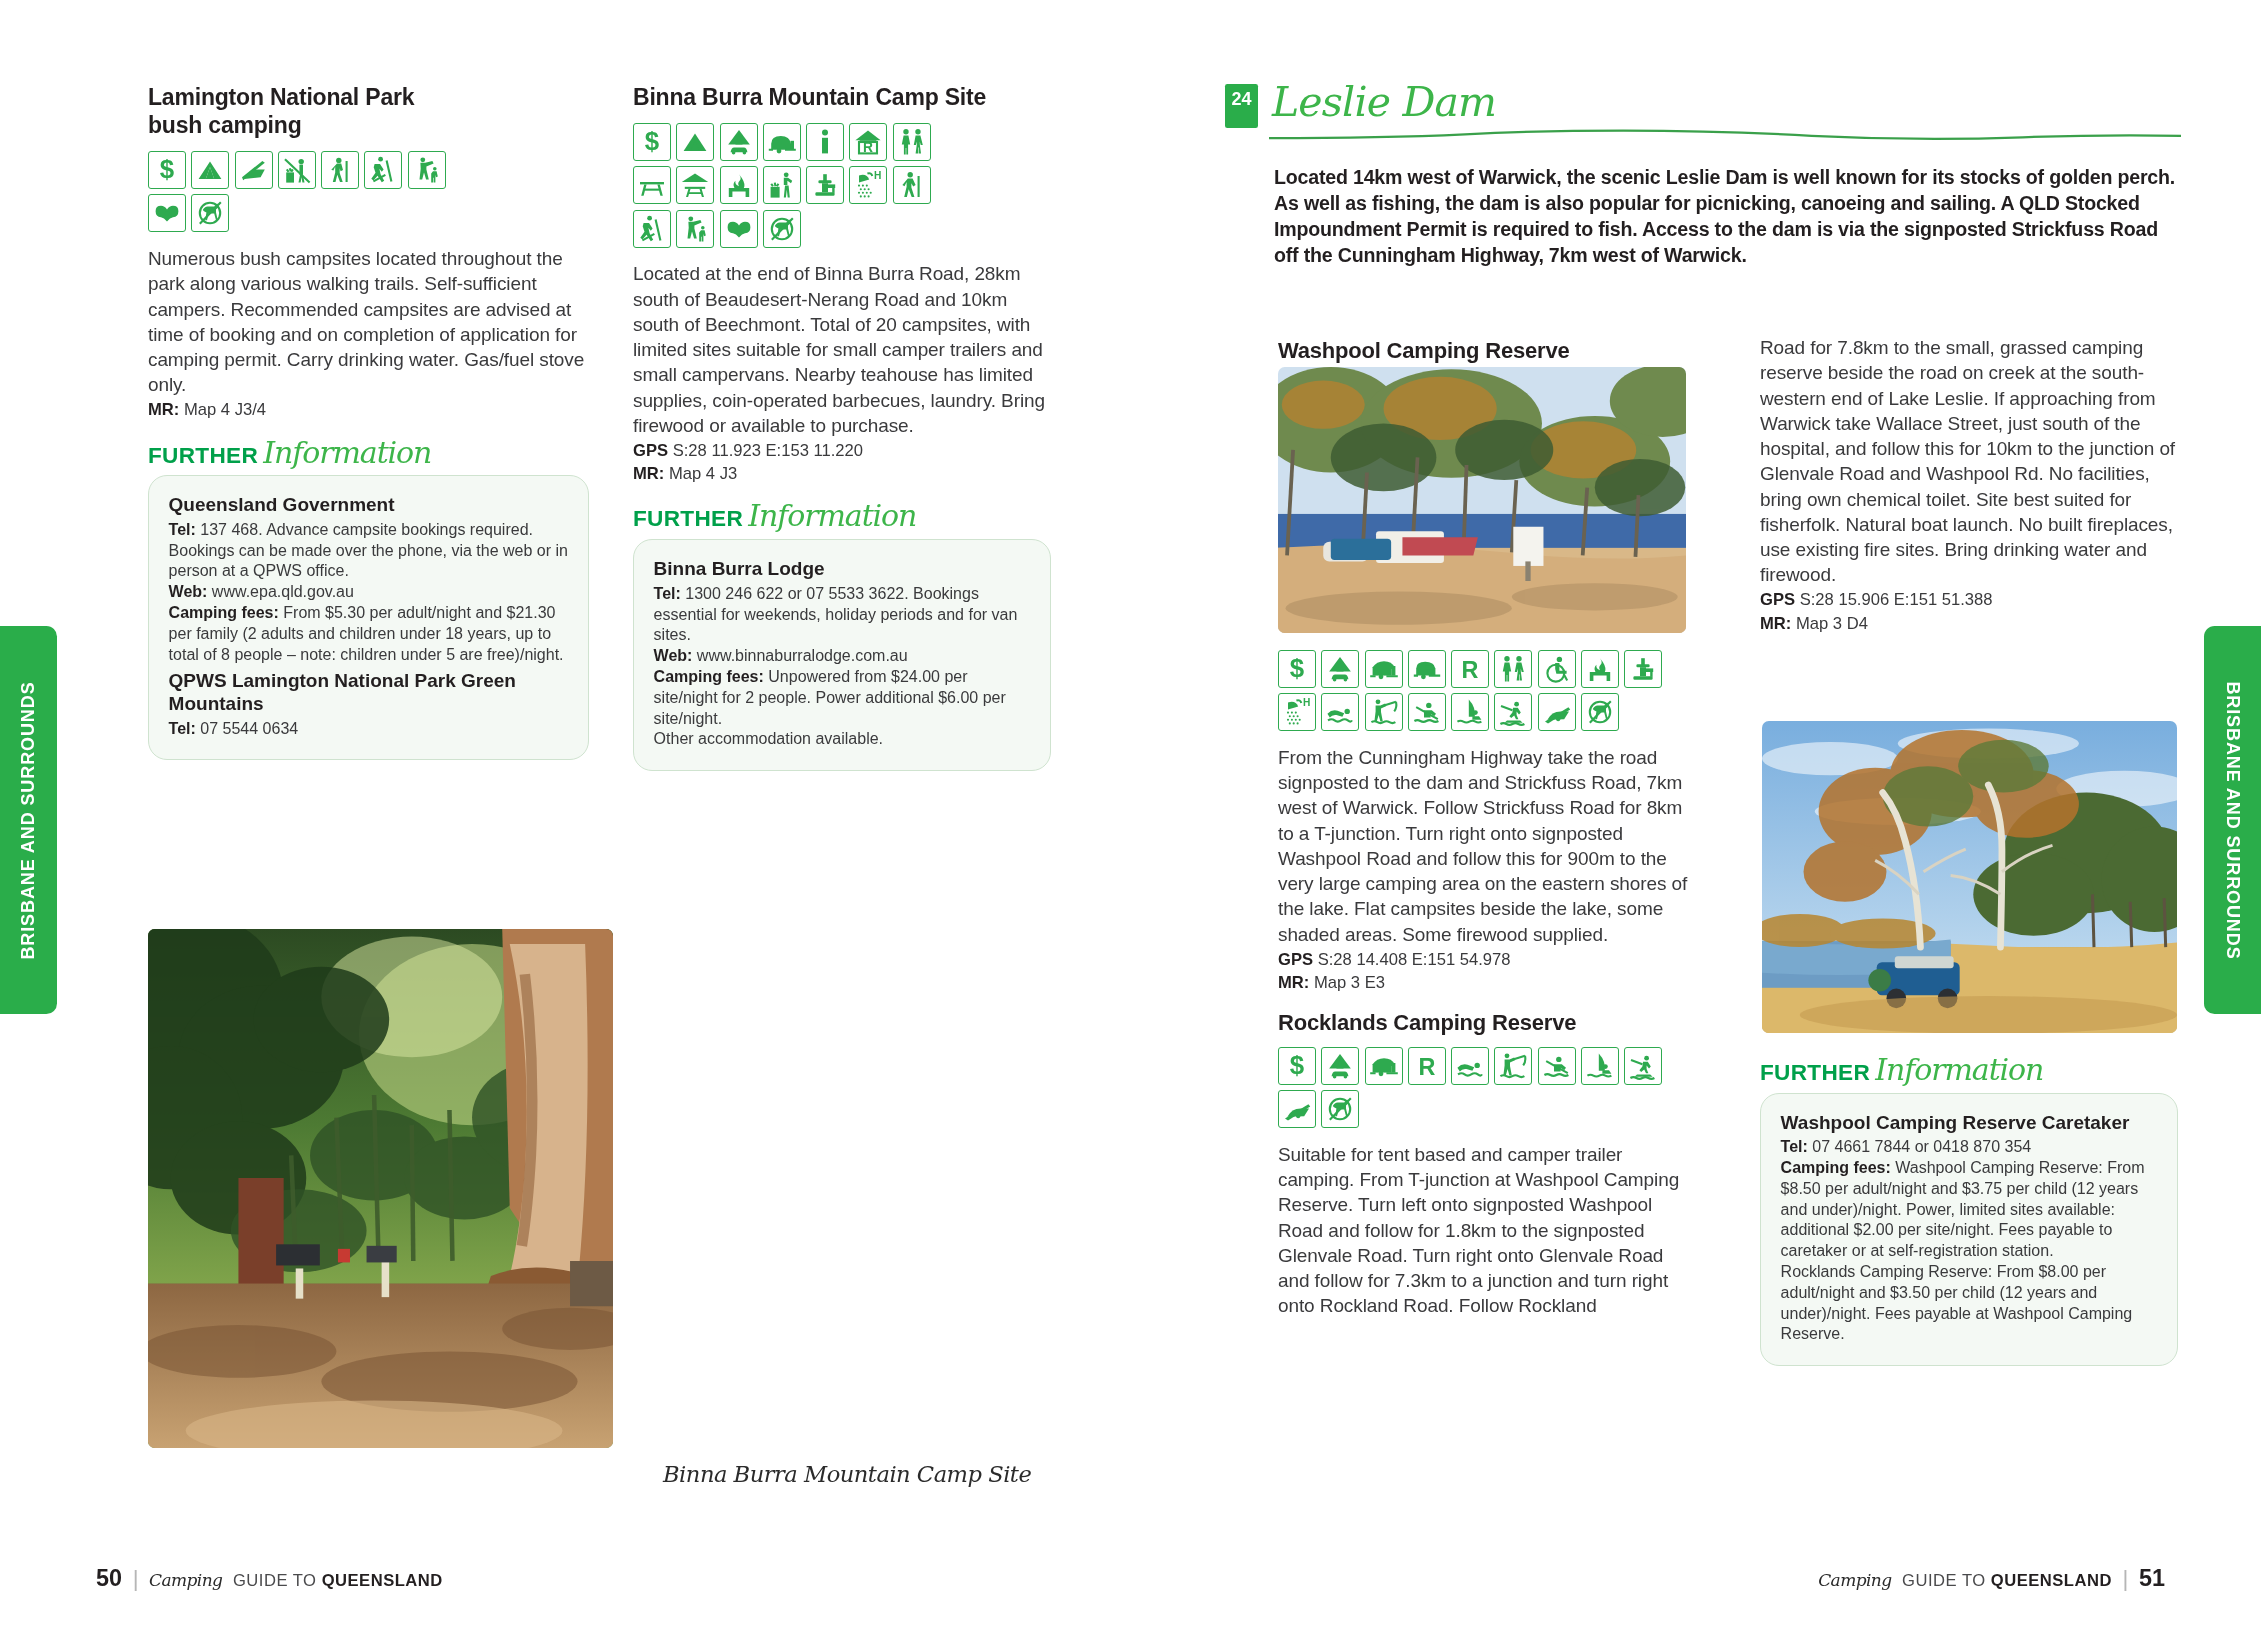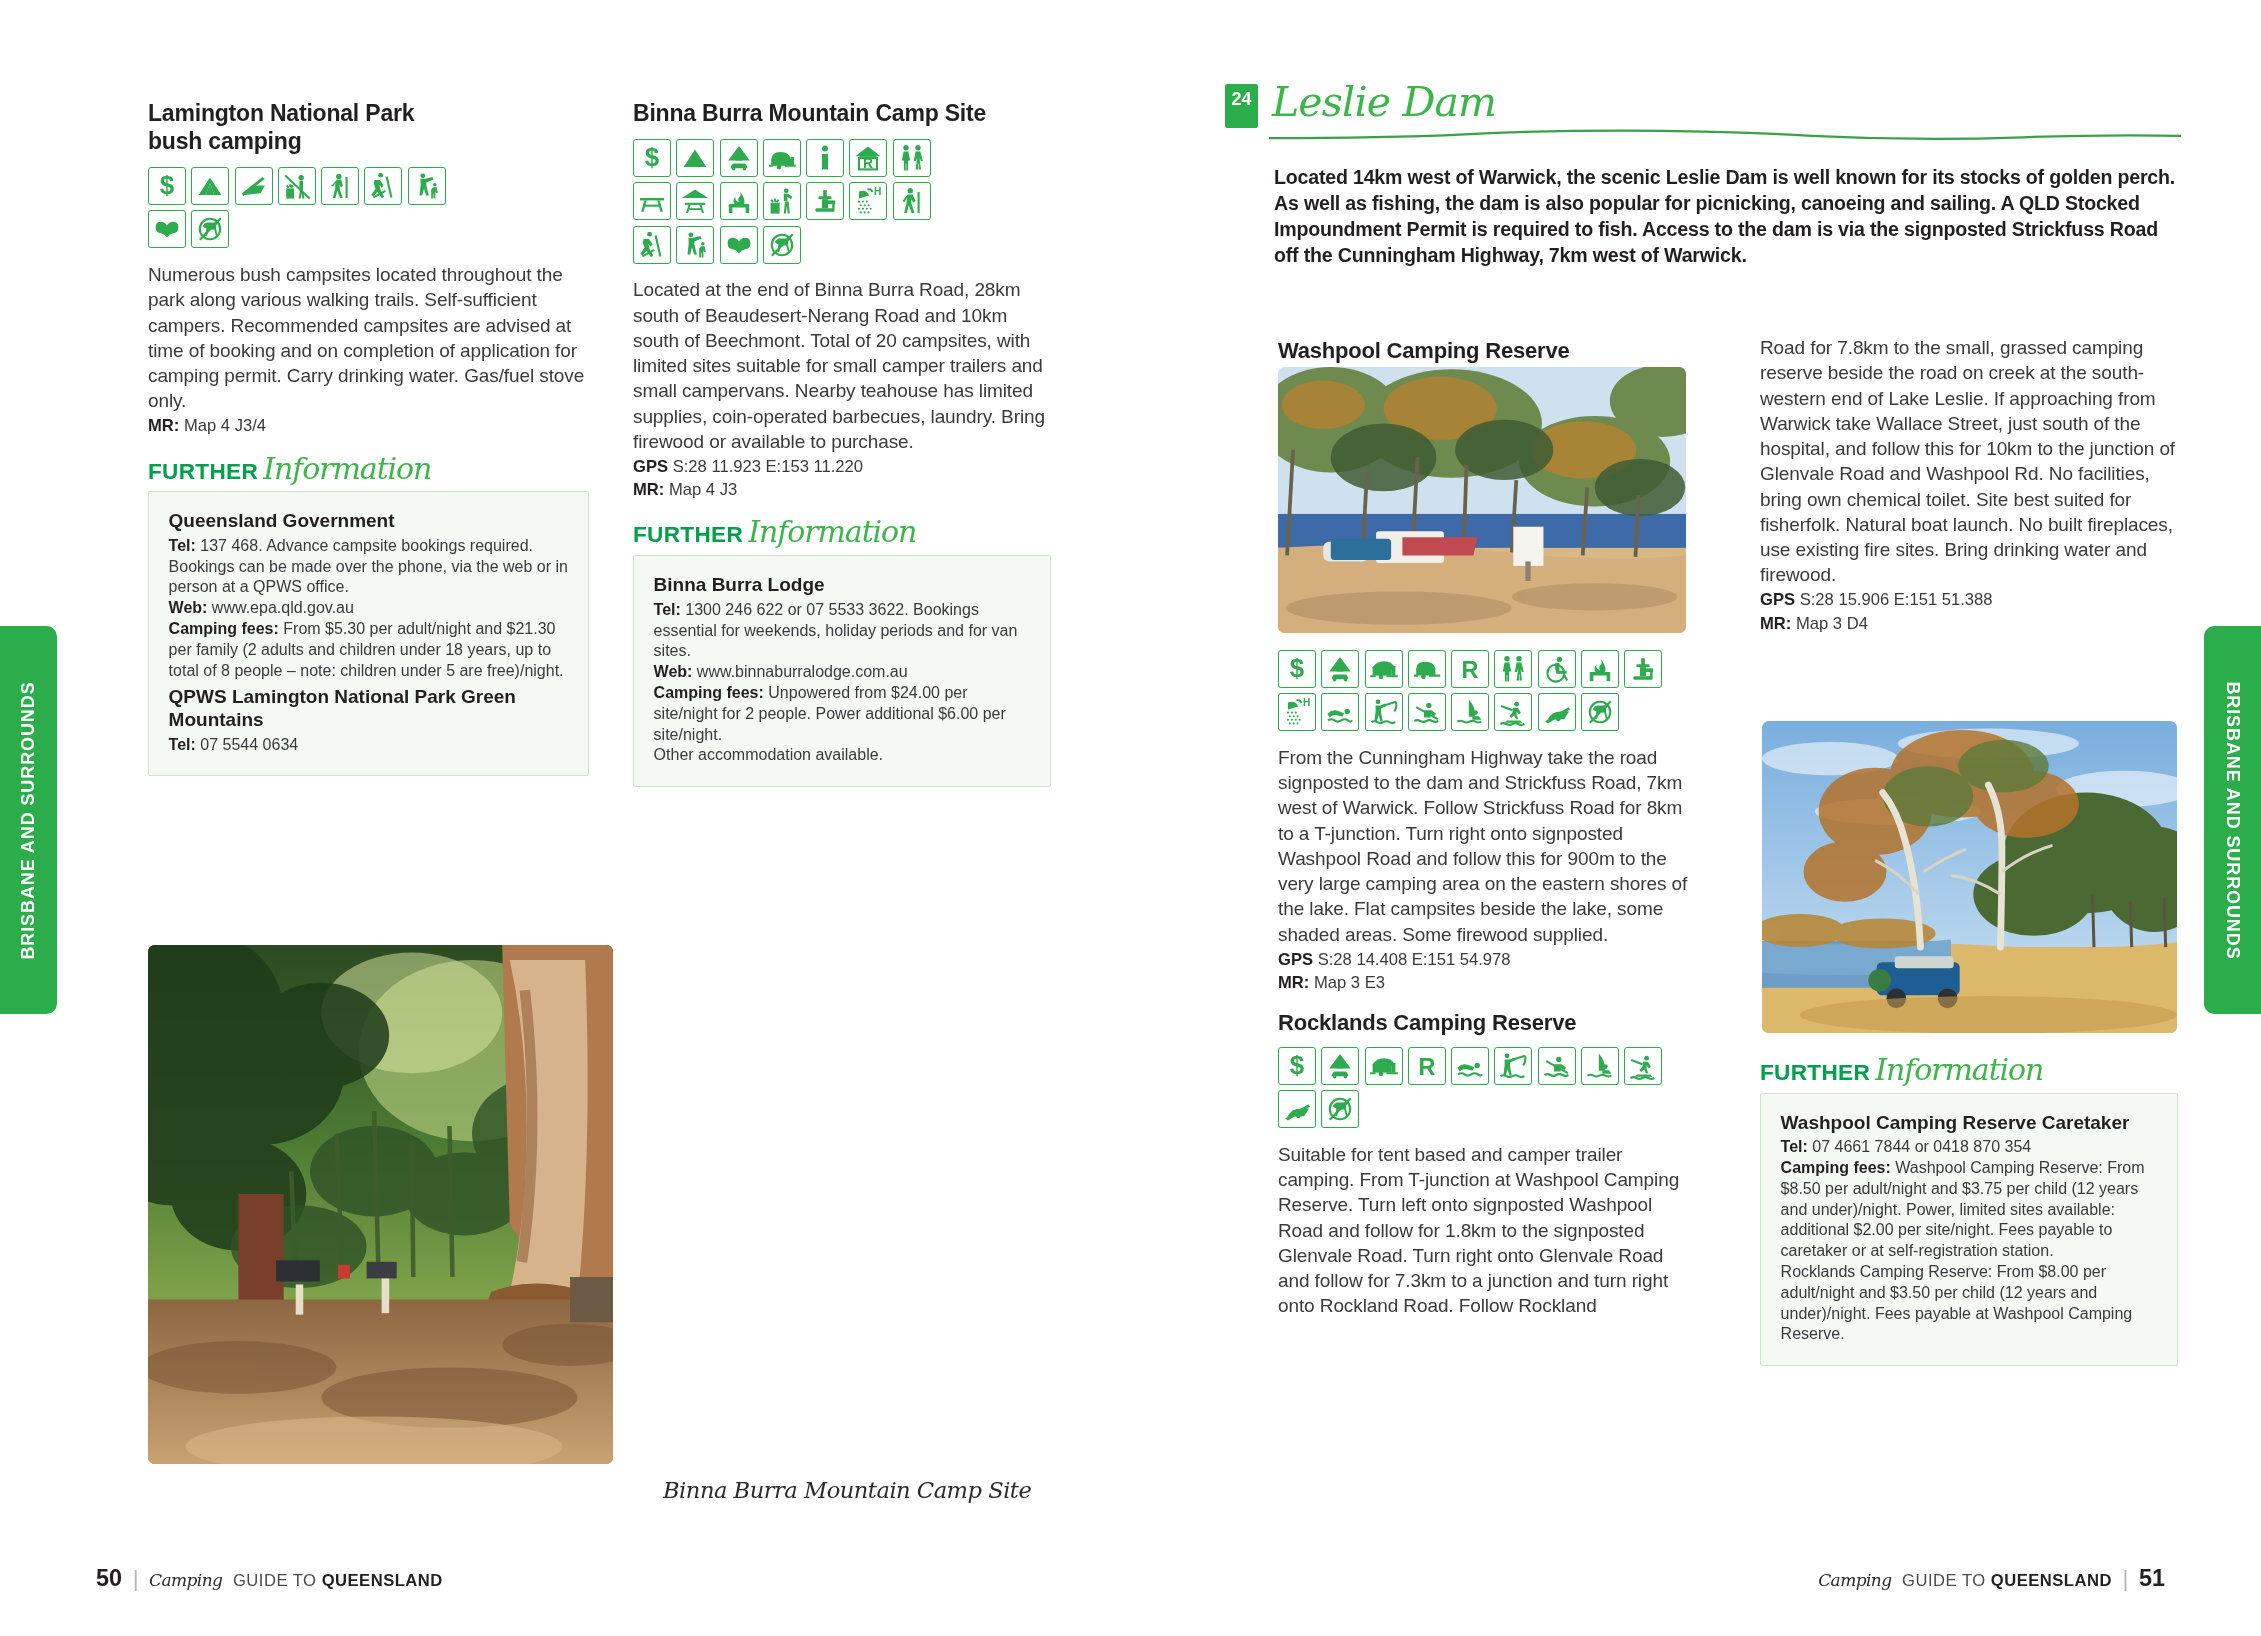--- a/index.html
+++ b/index.html
@@ -6,21 +6,21 @@
   html, body { width: 2261px; height: 1636px; }
   body {
     font-family: "Liberation Sans", sans-serif;
     background: #ffffff;
     position: relative;
     overflow: hidden;
   }
 
   
   .spread { position: absolute; inset: 0; background: #fff; }
-  .page { position: absolute; top: 16px; bottom: 0; }
+  .page { position: absolute; top: 0; bottom: 0; }
   .page-left  { left: 0;      width: 1131px; }
   .page-right { left: 1131px; width: 1131px; }
 
   
   .side-tab {
     position: absolute;
     width: 57px;
     background: #2aad4a;
     color: #fff;
     font-size: 18px;
@@ -121,21 +121,21 @@
     font-family: "DejaVu Serif", serif;
     font-size: 30px;
     font-style: italic;
     color: #3db54a;
     letter-spacing: -1.1px;
     margin-left: 5.3px;
     vertical-align: baseline;
   }
   .infobox {
     border: 1.5px solid #cfe3cf;
-    border-radius: 2px;
+    border-radius: 19px;
     background: #f4f9f4;
     padding: 18px 19.6px 19.6px 19.6px;
   }
   .infobox .bx-title {
     font-size: 19px;
     font-weight: bold;
     color: #231f20;
     line-height: 1.2;
     margin-bottom: 3px;
   }

